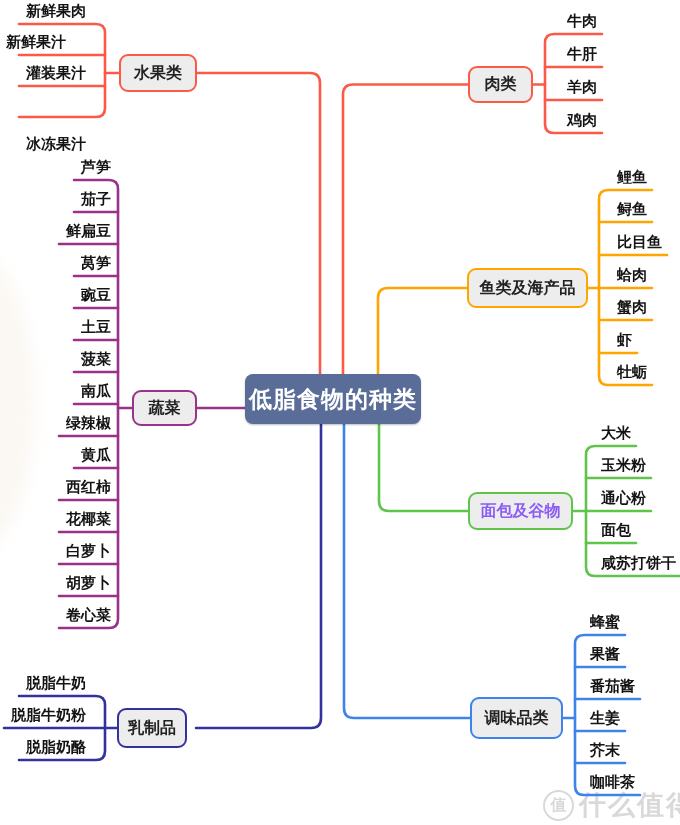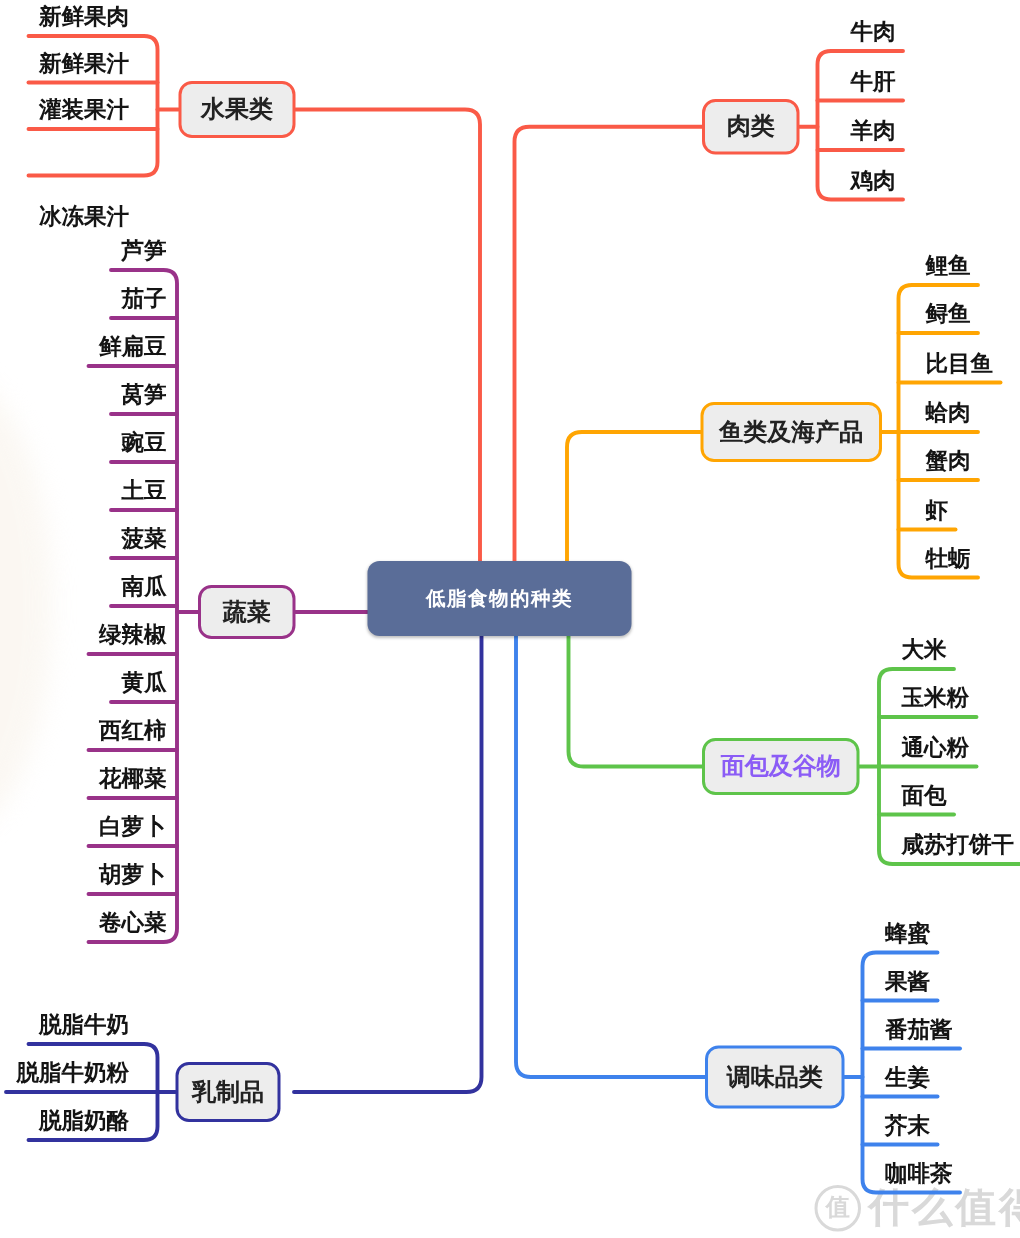--- a/index.html
+++ b/index.html
@@ -12,21 +12,21 @@
     background:#f8f2e9;opacity:.55;border-radius:50%;filter:blur(8px);z-index:0;
   }
   svg.wires{position:absolute;left:0;top:0;z-index:2;}
   .node{
     position:absolute;display:flex;align-items:center;justify-content:center;
     background:#ededed;border-radius:9px;font-weight:700;color:#222;
     font-size:16px;z-index:3;box-sizing:border-box;white-space:nowrap;
   }
   .central{
     position:absolute;display:flex;align-items:center;justify-content:center;
-    border-radius:8px;font-weight:700;font-size:13px;letter-spacing:1px;
+    border-radius:8px;font-weight:700;font-size:23px;letter-spacing:1px;
     z-index:3;white-space:nowrap;box-shadow:0 1px 2px rgba(0,0,0,.25);
   }
   .leaf{
     position:absolute;font-weight:700;color:#141414;font-size:15px;
     height:18px;line-height:18px;white-space:nowrap;z-index:2;
   }
   .watermark{
     position:absolute;left:543px;top:787px;z-index:1;color:#d9d9d9;
     display:flex;align-items:center;gap:5px;white-space:nowrap;
   }
@@ -100,21 +100,21 @@
       <path d="M 640 699 H 575" fill="none" stroke="#3e82ec" stroke-width="2.6" stroke-linecap="round"></path>
       <path d="M 625 731 H 575" fill="none" stroke="#3e82ec" stroke-width="2.6" stroke-linecap="round"></path>
       <path d="M 625 763 H 575" fill="none" stroke="#3e82ec" stroke-width="2.6" stroke-linecap="round"></path>
     </svg>
 
   <div class="central" id="central-node" style="left: 245px; top: 374px; width: 176px; height: 50px; background: rgb(90, 109, 152); color: rgb(255, 255, 255);">低脂食物的种类</div>
 
   <div id="nodes">
       <div class="node" style="left: 119px; top: 54px; width: 78px; height: 38px; border: 2.5px solid rgb(250, 90, 71); background: rgb(237, 237, 237); color: rgb(34, 34, 34);">水果类</div>
       <div class="leaf" style="top: 2px; right: 594px;">新鲜果肉</div>
-      <div class="leaf" style="top: 33px; right: 594px;">新鲜果汁</div>
+      <div class="leaf" style="top: 33px; right: 614px;">新鲜果汁</div>
       <div class="leaf" style="top: 64px; right: 594px;">灌装果汁</div>
       <div class="leaf" style="top: 95px; right: 594px; margin-top: 40px;">冰冻果汁</div>
       <div class="node" style="left: 132px; top: 390px; width: 65px; height: 36px; border: 2.5px solid rgb(153, 50, 137); background: rgb(237, 237, 237); color: rgb(34, 34, 34);">蔬菜</div>
       <div class="leaf" style="top: 158px; right: 569px;">芦笋</div>
       <div class="leaf" style="top: 190px; right: 569px;">茄子</div>
       <div class="leaf" style="top: 222px; right: 569px;">鲜扁豆</div>
       <div class="leaf" style="top: 254px; right: 569px;">莴笋</div>
       <div class="leaf" style="top: 286px; right: 569px;">豌豆</div>
       <div class="leaf" style="top: 318px; right: 569px;">土豆</div>
       <div class="leaf" style="top: 350px; right: 569px;">菠菜</div>

